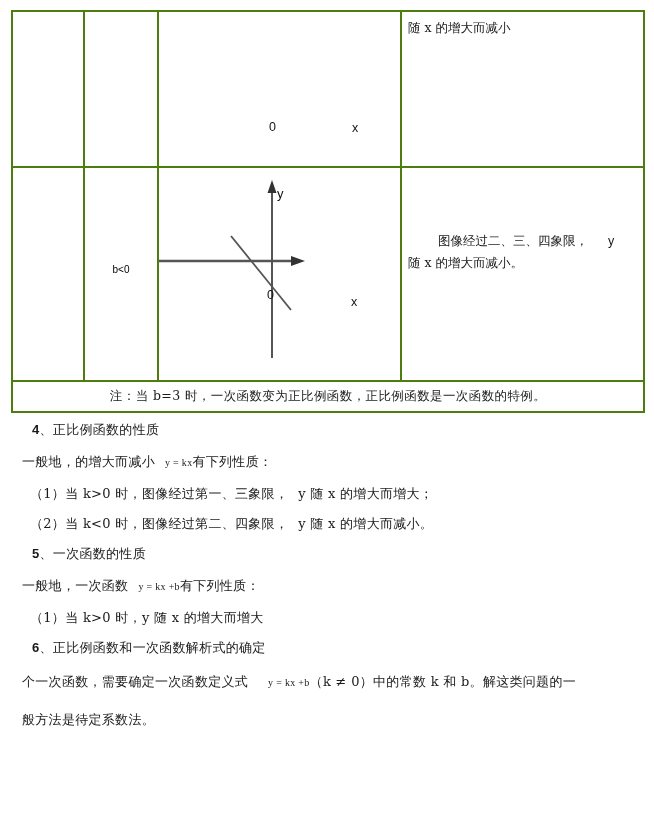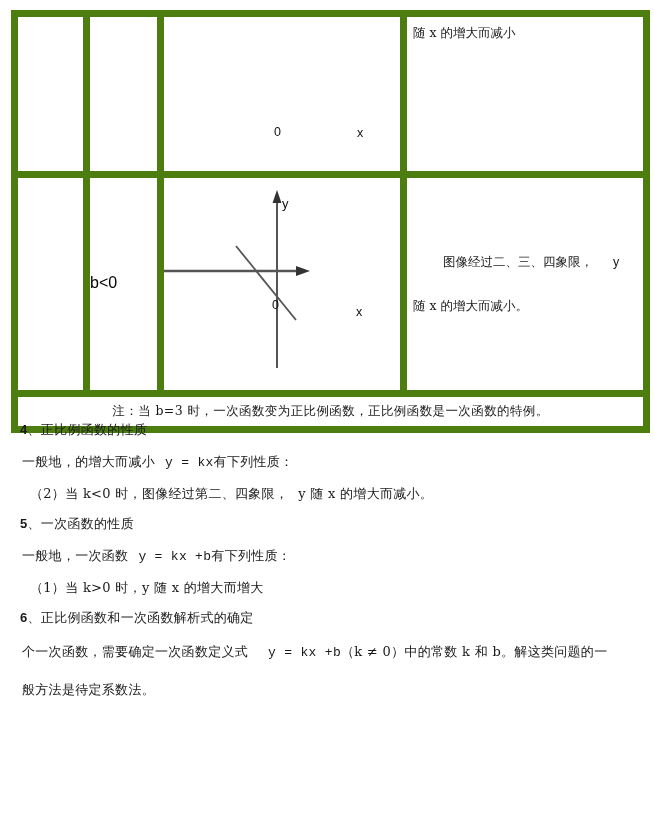--- a/index.html
+++ b/index.html
@@ -19,21 +19,21 @@
   
   .doc-table {
     position: absolute;
     left: 11px;
     top: 10px;
     width: 632px;
     border-collapse: collapse;
     table-layout: fixed;
   }
   .doc-table td {
-    border: 7px solid #4d7c0f;
+    border: 2px solid #4d7c0f;
     padding: 0;
     vertical-align: top;
     position: relative;
   }
   .col-a { width: 72px; }
   .col-b { width: 74px; }
   .col-c { width: 243px; }
   .col-d { width: 243px; }
 
   .row-top td { height: 154px; }
@@ -60,34 +60,34 @@
   .cellRight-top {
     font-family: "DejaVu Serif", "Liberation Serif", serif;
     font-size: 12.5px;
     line-height: 20px;
     padding: 6px 4px 0 6px;
     color: #1a1a1a;
   }
   .cellRight-mid {
     font-family: "DejaVu Serif", "Liberation Serif", serif;
     font-size: 12.5px;
-    line-height: 44px;
+    line-height: 22px;
     padding: 0 6px 0 6px;
     color: #1a1a1a;
   }
   .indent-2 { padding-left: 30px; }
 
   .blabel {
     position: absolute;
     left: 0;
     right: 0;
     top: 96px;
-    text-align: left;
-    font-family: "Liberation Sans", "DejaVu Sans", sans-serif;
-    font-size: 16px;
+    text-align: center;
+    font-family: "Liberation Sans", "DejaVu Sans", sans-serif;
+    font-size: 10px;
     color: #000;
   }
 
   
   .axis-text {
     position: absolute;
     font-family: "Liberation Sans", "DejaVu Sans", sans-serif;
     font-size: 12.5px;
     color: #111;
   }
@@ -115,25 +115,25 @@
     width: 654px;
   }
   .p {
     font-family: "DejaVu Serif", "Liberation Serif", serif;
     font-size: 13px;
     color: #1a1a1a;
     letter-spacing: 0.3px;
     white-space: nowrap;
   }
   .p .lat {
-    font-family: Liberation Mono, monospace;
-    font-size: 13px;
+    font-family: Liberation Serif, serif;
+    font-size: 10px;
   }
   .heading {
-    margin: 0 0 0 20px;
+    margin: 0 0 0 32px;
     height: 30px;
     line-height: 30px;
   }
   .heading .num {
     font-family: "Liberation Sans", "DejaVu Sans", sans-serif;
     font-weight: bold;
     font-size: 13px;
   }
   .para {
     margin: 0 0 0 22px;
@@ -227,20 +227,23 @@
 
 <div class="body-text">
 
   <div class="p heading">
     <span class="num">4</span><span>、</span><span>正比例函数的性质</span>
   </div>
   <div class="p para">
     <span>一般地，的增大而减小</span><span class="sp"></span><span class="lat">y = kx</span><span>有下列性质：</span>
   </div>
   <div class="p item">
+    <span>（1）当 k&gt;0 时，图像经过第一、三象限，</span><span class="sp"></span><span>y 随 x 的增大而增大；</span>
+  </div>
+  <div class="p item">
     <span>（2）当 k&lt;0 时，图像经过第二、四象限，</span><span class="sp"></span><span>y 随 x 的增大而减小。</span>
   </div>
 
   <div class="p heading">
     <span class="num">5</span><span>、</span><span>一次函数的性质</span>
   </div>
   <div class="p para">
     <span>一般地，一次函数</span><span class="sp"></span><span class="lat">y = kx +b</span><span>有下列性质：</span>
   </div>
   <div class="p item">

